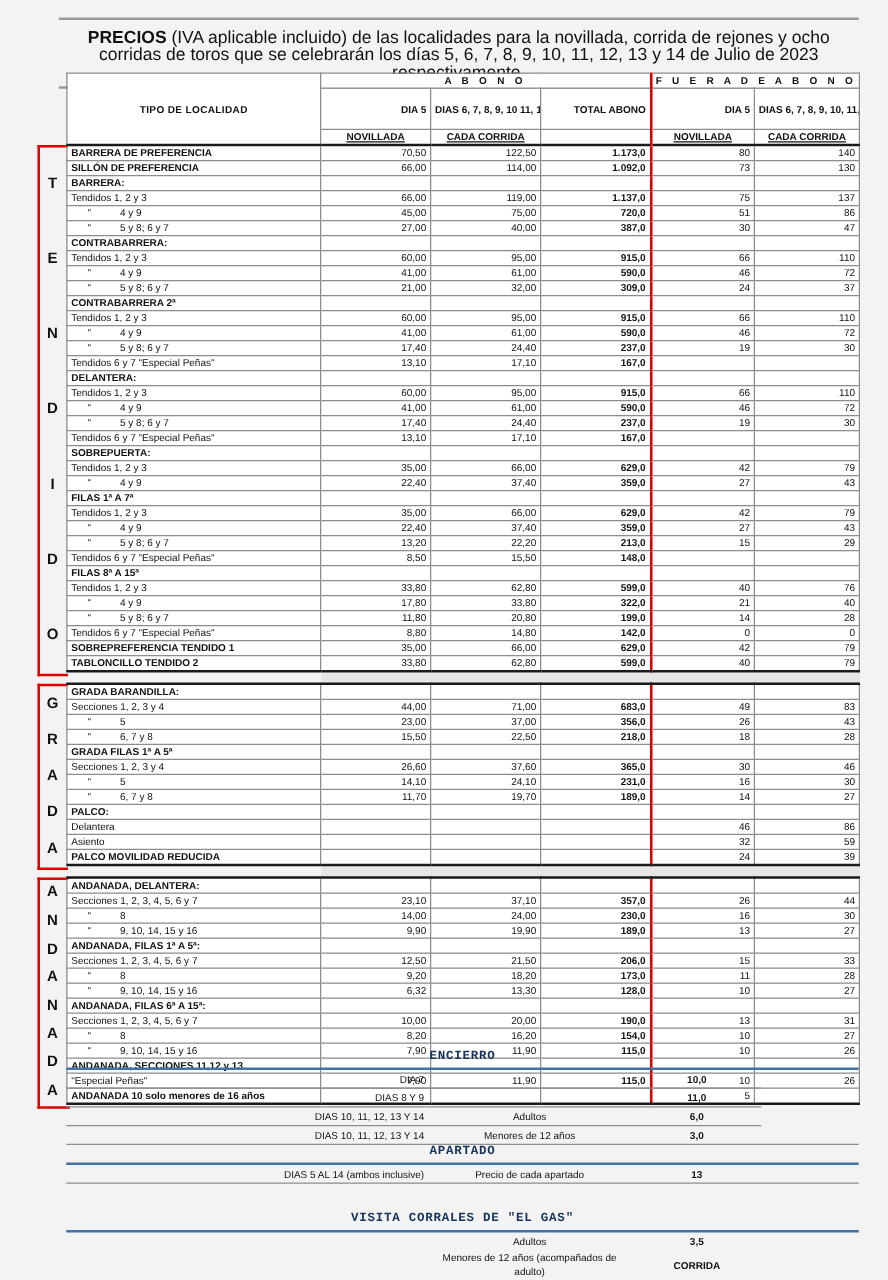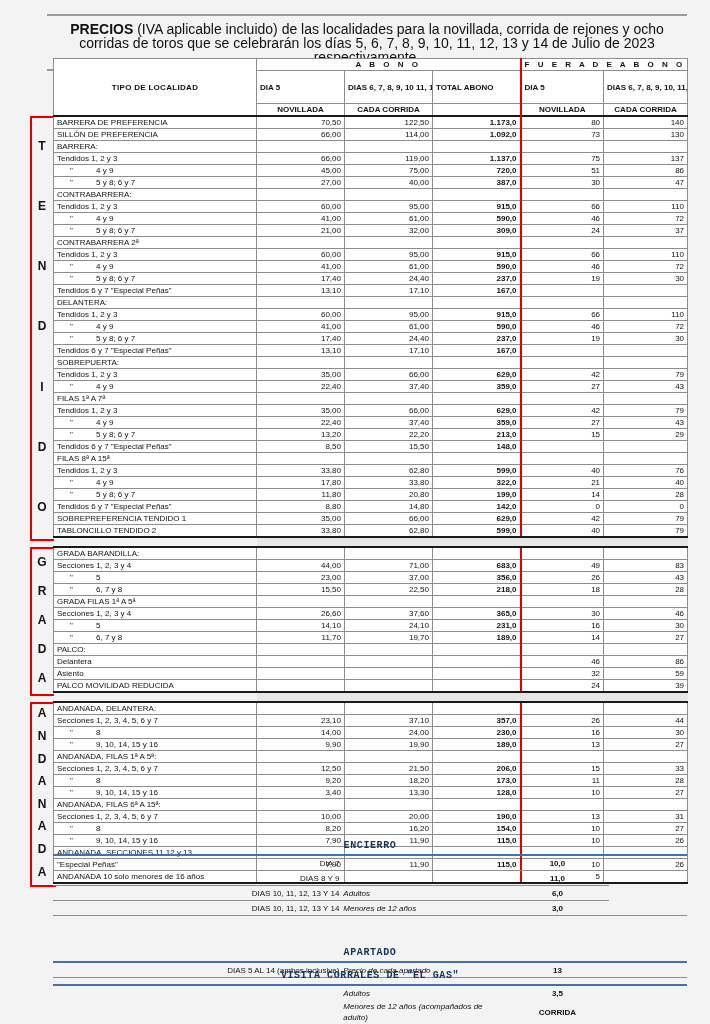--- a/index.html
+++ b/index.html
@@ -47,30 +47,30 @@
   col.c5{width:84px}
 
   .hdr-title{
     text-align:center;font-size:11.5px;font-weight:bold;letter-spacing:0.3px;
   }
   .hdr-group{
     text-align:center;font-size:10.5px;font-weight:bold;letter-spacing:3px;
     height:17px;
   }
   .hdr-sub{
-    text-align:left;font-size:7.6px;font-weight:bold;line-height:10px;
+    text-align:right;font-size:7.6px;font-weight:bold;line-height:10px;
     white-space:normal;
   }
   .hdr-unit{
-    text-align:center;font-size:8.4px;font-weight:bold;
+    text-align:center;font-size:8.4px;font-weight:bold;text-decoration:underline;
   }
   .num{text-align:right;font-size:8px;}
   .num.bold{font-weight:bold;}
   .lbl{text-align:left;}
-  .lbl.bold{font-weight:normal;}
+  .lbl.bold{font-weight:bold;}
   .lbl.ind{padding-left:16px;}
   .lbl.ind .ditto{display:inline-block;width:26px;}
 
   
   tr.gap td{
     background:#e6e6e6;border-left:none;border-right:none;
     border-top:1px solid #8d8d8d;border-bottom:2px solid #1a1a1a;height:10px;
   }
   tr.gap td.blank{background:#f3f3f3;border:none;}
   tr.blocktop td{border-top:2px solid #1a1a1a;}
@@ -99,21 +99,21 @@
     letter-spacing:0.6px;color:#16335c;padding-bottom:3px;font-family:Liberation Mono, monospace;
   }
   .sect .bluerule{height:2px;background:#4472a8;width:100%;}
   table.mini{border-collapse:collapse;width:100%;table-layout:fixed;}
   table.mini td{
     font-size:8px;padding:1px 2px;height:12px;line-height:11px;
     border-bottom:1px solid #8d8d8d;
   }
   table.mini tr:last-child td{border-bottom:1px solid #8d8d8d;}
   table.mini td.k{text-align:right;width:46%;}
-  table.mini td.m{text-align:left;width:26%;font-style:italic;}
+  table.mini td.m{text-align:center;width:26%;}
   table.mini td.v{text-align:center;width:16%;font-weight:bold;}
   table.mini td.pad{width:12%;border-bottom:none;}
   table.mini.noline td{border-bottom:none;}
 </style>
 </head>
 <body>
 
 <div class="page">
 
   <div class="intro">
@@ -624,21 +624,21 @@
           <tr>
             <td class="lbl ind"><span class="ditto">"</span>8</td>
             <td class="num">9,20</td>
             <td class="num">18,20</td>
             <td class="num bold redsep">173,0</td>
             <td class="num">11</td>
             <td class="num">28</td>
           </tr>
           <tr>
             <td class="lbl ind"><span class="ditto">"</span>9, 10, 14, 15 y 16</td>
-            <td class="num">3,40</td>
+            <td class="num">6,32</td>
             <td class="num">13,30</td>
             <td class="num bold redsep">128,0</td>
             <td class="num">10</td>
             <td class="num">27</td>
           </tr>
           <tr>
             <td class="lbl bold">ANDANADA, FILAS 6ª A 15ª:</td>
             <td class="num"></td>
             <td class="num"></td>
             <td class="num bold redsep"></td>
@@ -723,21 +723,21 @@
           <tr>
             <td class="k">DIAS 10, 11, 12, 13 Y 14</td>
             <td class="m">Menores de 12 años</td>
             <td class="v">3,0</td>
             <td class="pad"></td>
           </tr>
         </tbody>
       </table>
   </div>
 
-  <div class="sect" id="sect-apartado" style="top:947px">
+  <div class="sect" id="sect-apartado" style="top:916px">
     <h3>APARTADO</h3>
     <div class="bluerule"></div>
     <table class="mini noline">
         <tbody id="tb-apartado">
           <tr>
             <td class="k">DIAS 5 AL 14 (ambos inclusive)</td>
             <td class="m">Precio de cada apartado</td>
             <td class="v">13</td>
             <td class="pad"></td>
           </tr>

